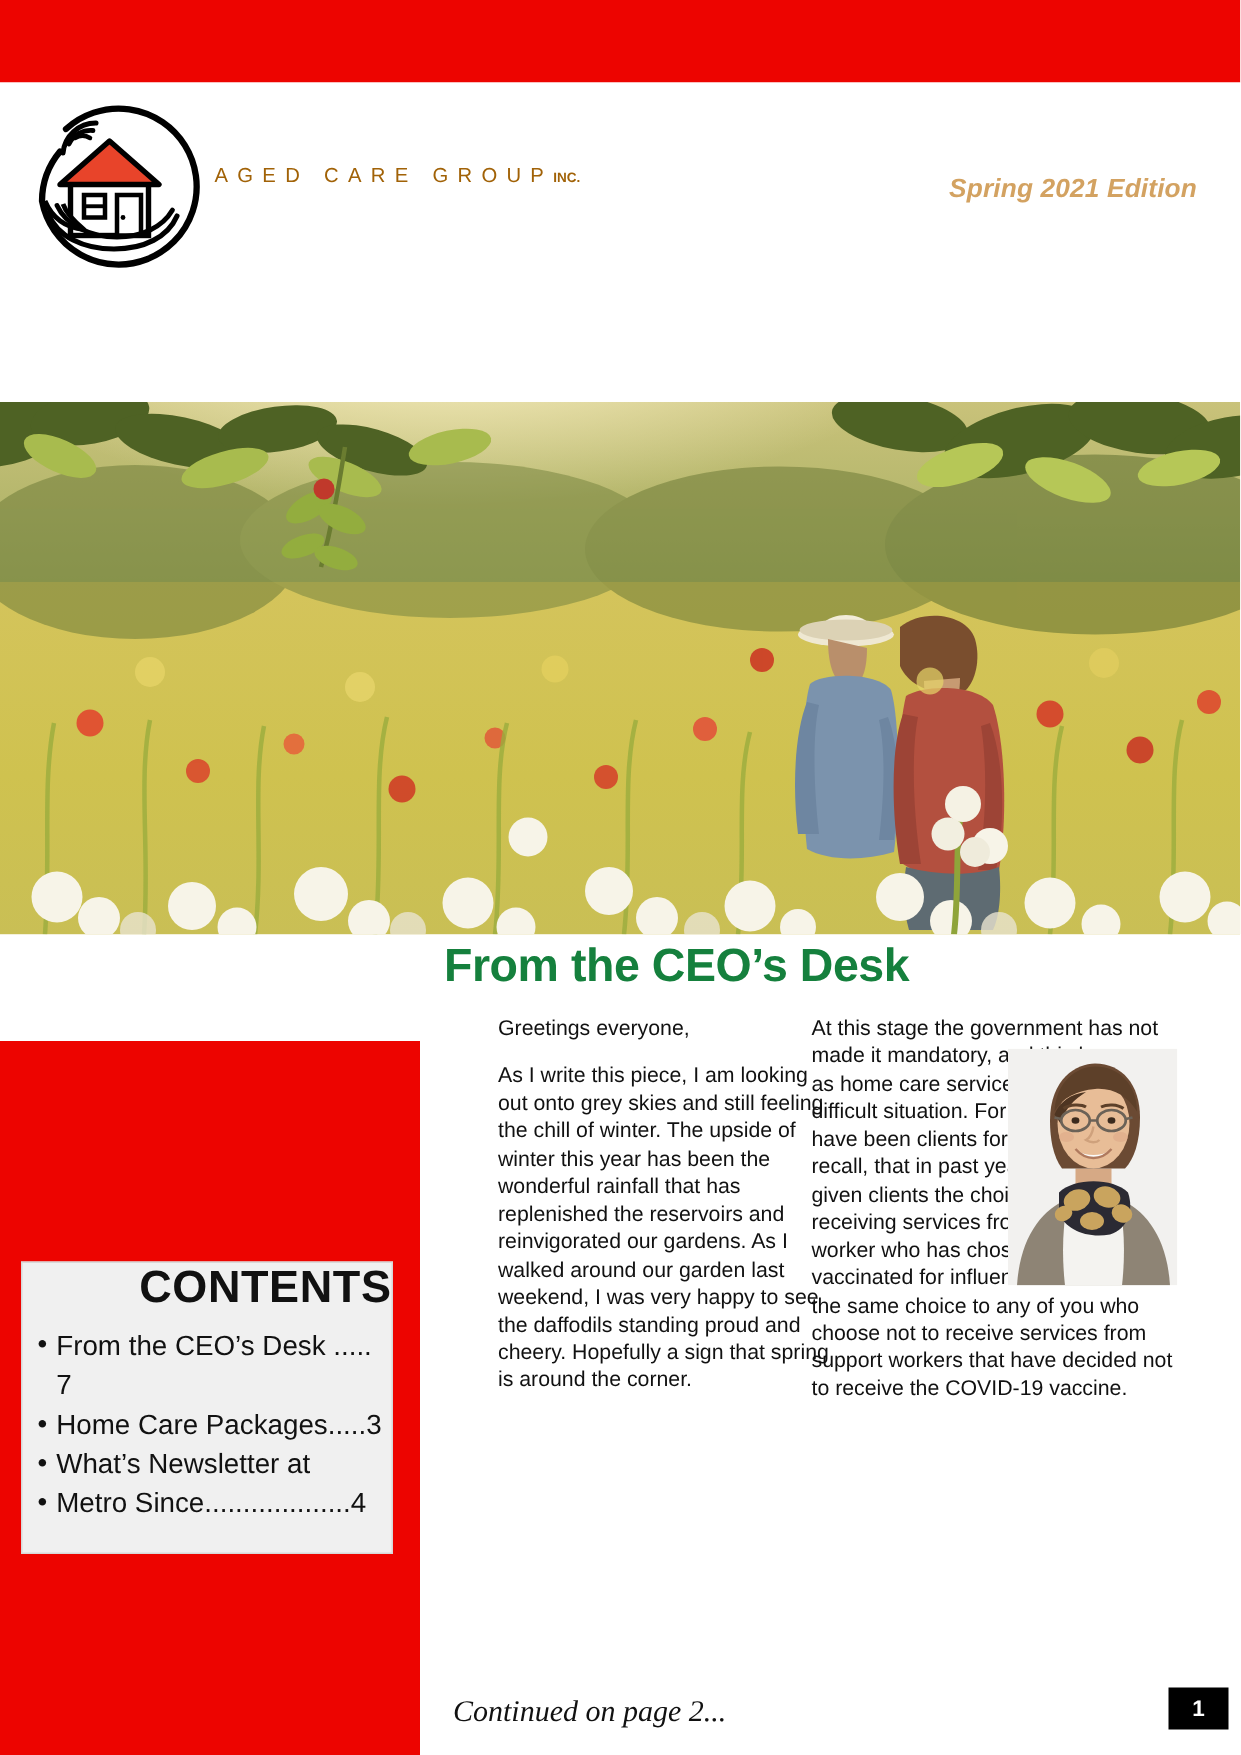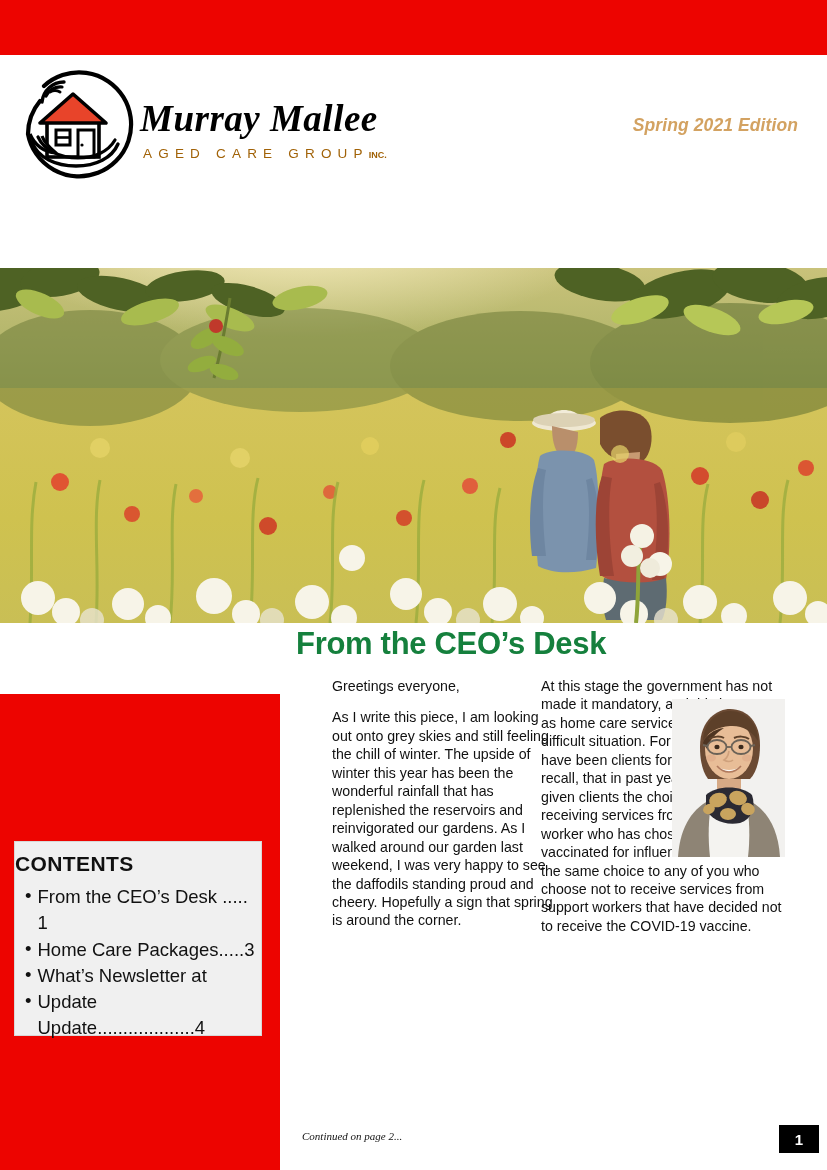--- a/index.html
+++ b/index.html
@@ -53,22 +53,22 @@
   .hero svg{display:block;}
 
   
   .red-panel{position:absolute;left:0;top:694px;width:280px;height:476px;background:#ed0400;}
 
   .contents-box{
     position:absolute;left:14px;top:841px;width:248px;height:195px;
     background:#f0f0f0;border:1px solid #d8d8d8;box-sizing:border-box;
   }
   .contents-title{
-    text-align:left;font-size:21px;font-weight:bold;color:#111;
-    margin-top:10px;letter-spacing:0.4px;
+    text-align:right;font-size:30px;font-weight:bold;color:#111;
+    letter-spacing:0.4px;
   }
   .contents-list{
     list-style:none;margin:8px 0 0 0;padding:0 4px 0 10px;
   }
   .contents-list li{
     font-size:18.5px;color:#111;line-height:1.42;
     display:flex;align-items:flex-start;
   }
   .contents-list li .bullet{margin-right:6px;line-height:1.3;}
   .contents-list li .ct{flex:1;}
@@ -93,21 +93,21 @@
     position:absolute;left:379px;top:22px;width:113px;height:158px;
     overflow:hidden;float:none;
   }
   .portrait svg{display:block;}
 
   .col-right .flowtop{width:128px;}
 
   .continued{
     position:absolute;left:302px;top:1130px;
     font-family:"Liberation Serif", serif;
-    font-style:italic;font-size:11px;color:#111;
+    font-style:italic;font-size:20px;color:#111;
   }
   .page-num{
     position:absolute;right:8px;top:1125px;
     width:40px;height:28px;background:#000;color:#fff;
     font-size:15px;font-weight:bold;
     display:flex;align-items:center;justify-content:center;
   }
 </style>
 </head>
 <body>
@@ -137,21 +137,20 @@
         <rect x="62" y="62" width="16" height="27" fill="#fff" stroke="#000" stroke-width="3"></rect>
         <circle cx="66" cy="77" r="1.6" fill="#000"></circle>
 
         <path d="M 14 66 C 20 80 30 84 40 85 C 34 80 28 74 26 68" fill="#fff" stroke="#000" stroke-width="3.2" stroke-linejoin="round"></path>
         <path d="M 16 74 C 22 90 40 98 60 98 C 80 98 96 90 102 76" fill="none" stroke="#000" stroke-width="3.4" stroke-linecap="round"></path>
         <path d="M 22 69 C 28 82 44 90 62 90 C 78 90 92 84 99 72" fill="none" stroke="#000" stroke-width="3.2" stroke-linecap="round"></path>
       </svg>
     </div>
 
     <div class="brand-text">
-      <div class="brand-name">Murray Mallee</div>
       <div class="brand-sub">
         <span>AGED CARE GROUP</span><span class="inc">INC.</span>
       </div>
     </div>
 
     <div class="edition">Spring 2021 Edition</div>
   </div>
 
   <div class="hero">
     <svg width="827" height="355" viewBox="0 0 827 355">
@@ -307,33 +306,33 @@
     </svg>
   </div>
 
   <div class="red-panel"></div>
 
   <div class="contents-box">
     <div class="contents-title">CONTENTS</div>
     <ul class="contents-list">
       <li>
         <span class="bullet">•</span>
-        <span class="ct">From the CEO’s Desk ..... 1</span>
+        <span class="ct">From the CEO’s Desk ..... 7</span>
       </li>
       <li>
         <span class="bullet">•</span>
         <span class="ct">Home Care Packages.....3</span>
       </li>
       <li>
         <span class="bullet">•</span>
         <span class="ct">What’s Newsletter at</span>
       </li>
       <li>
         <span class="bullet">•</span>
-        <span class="ct">Update Update...................4</span>
+        <span class="ct">Metro Since...................4</span>
       </li>
     </ul>
   </div>
 
   <div class="article">
     <h1 class="article-title">From the CEO’s Desk</h1>
 
     <div class="cols">
 
       <div class="col col-left">

